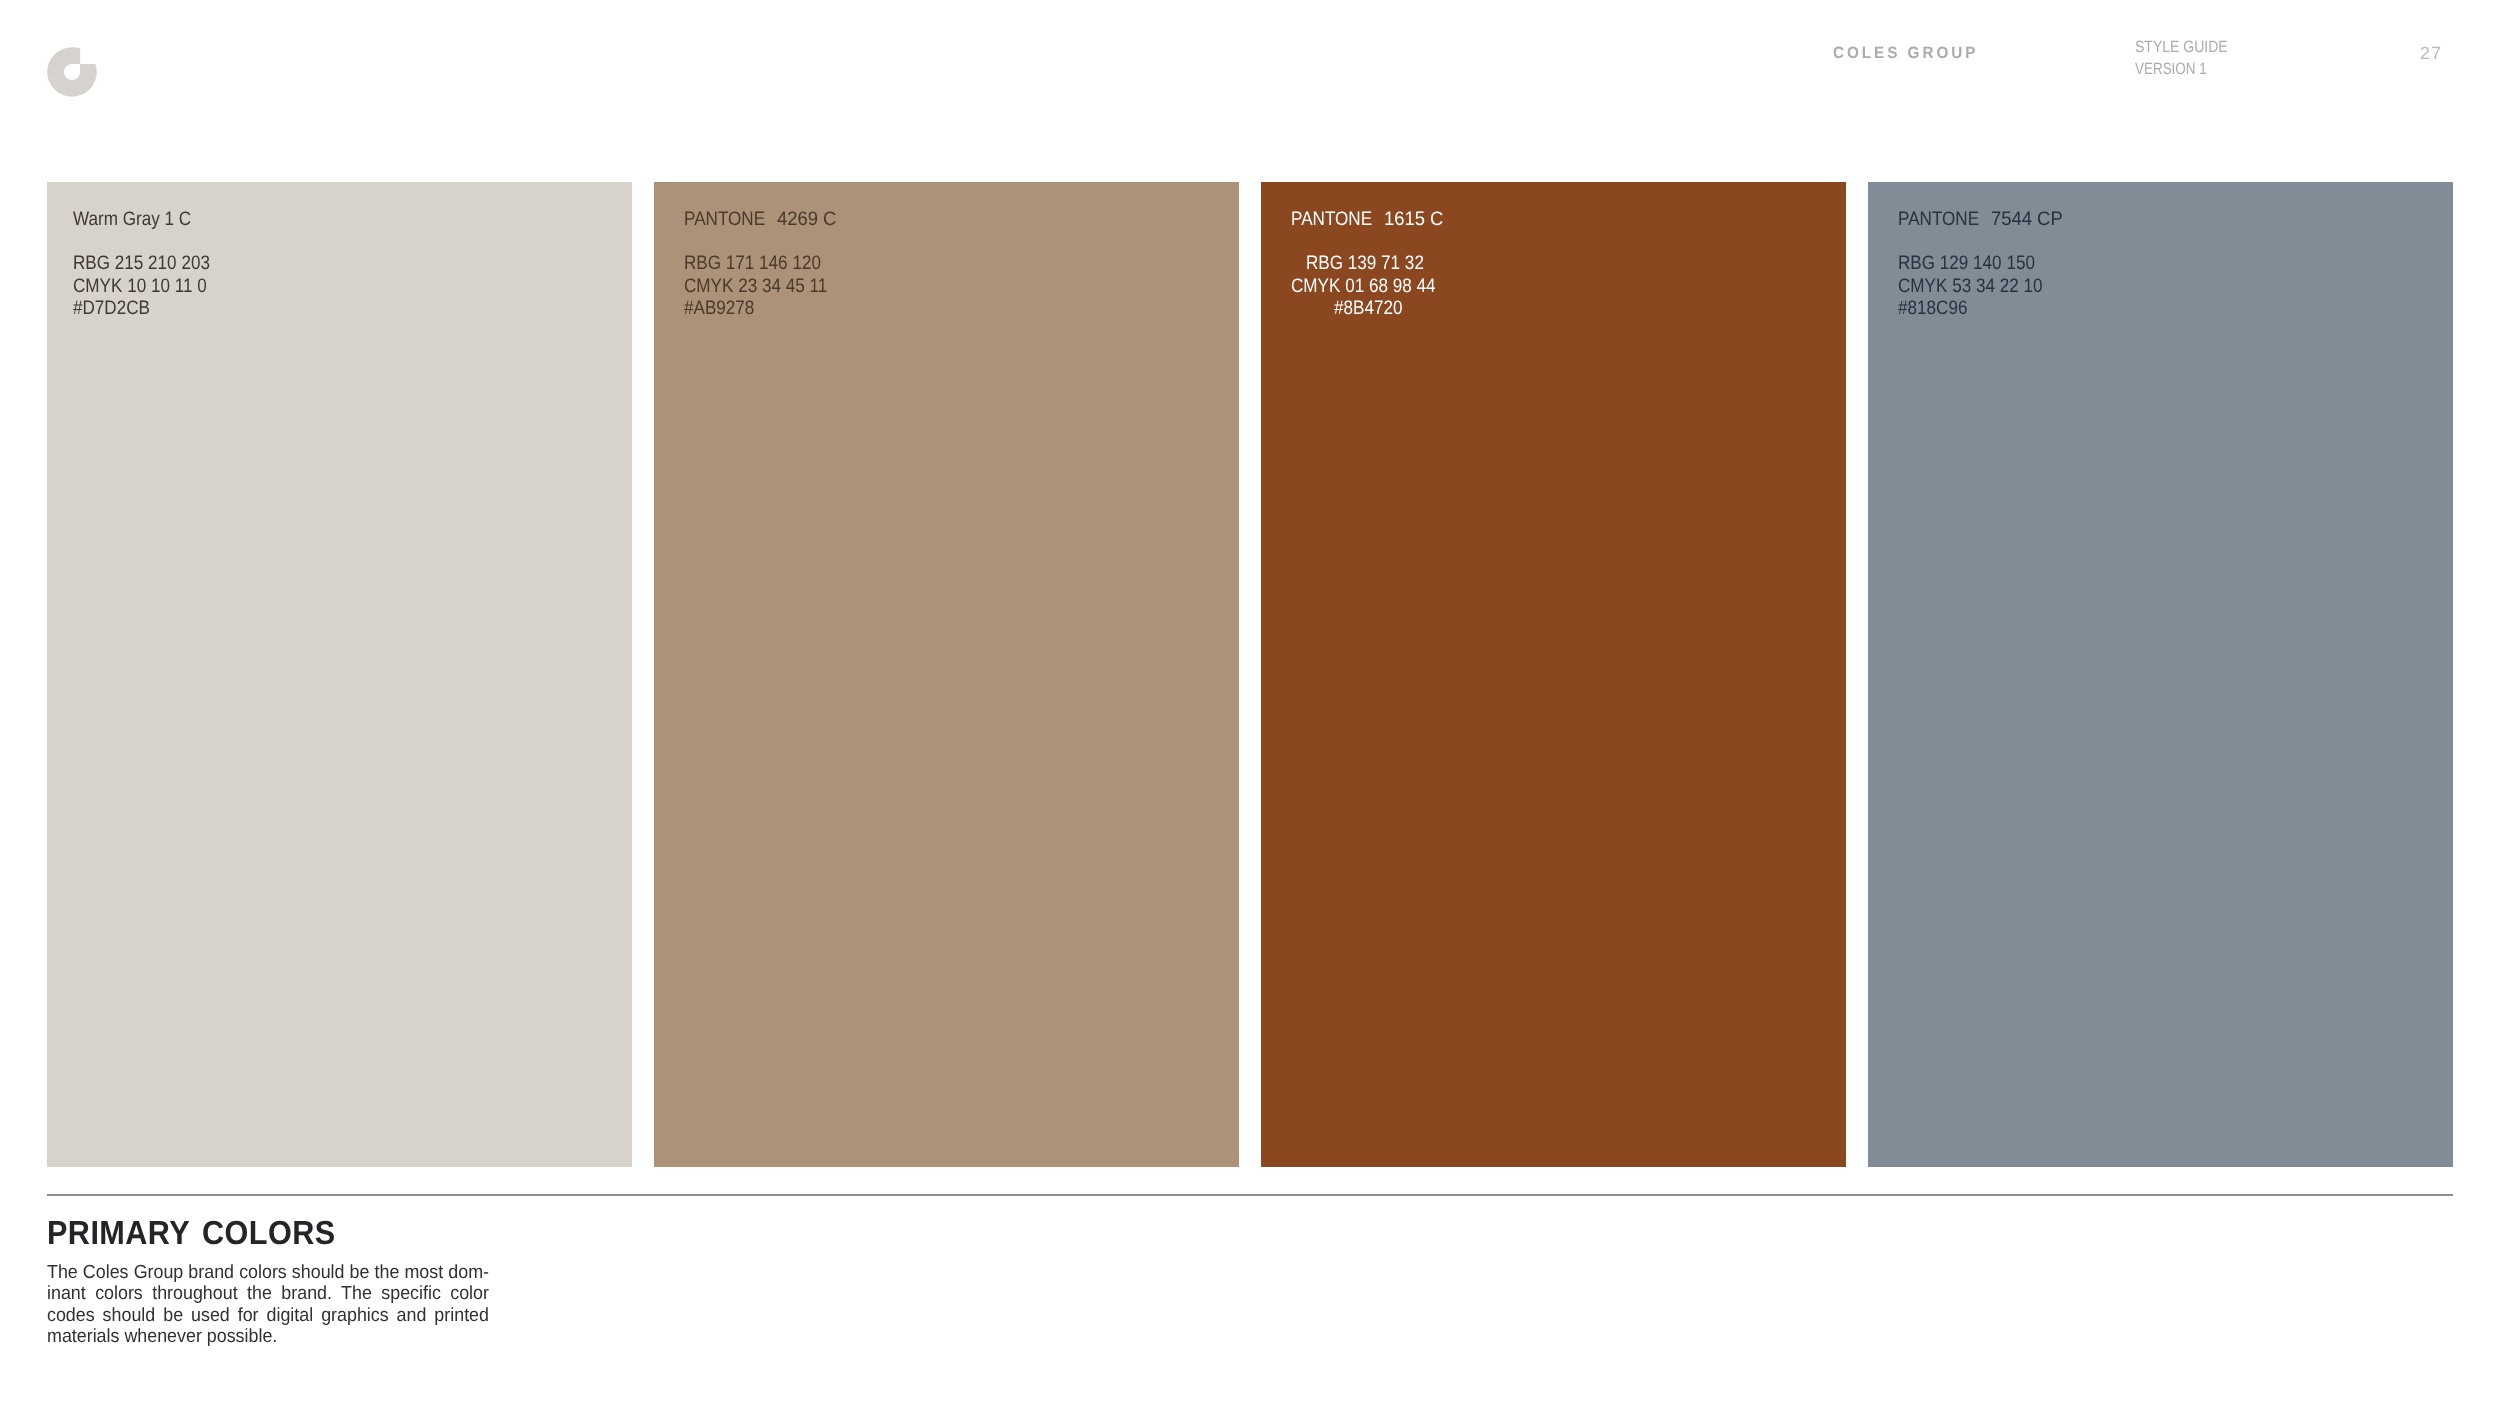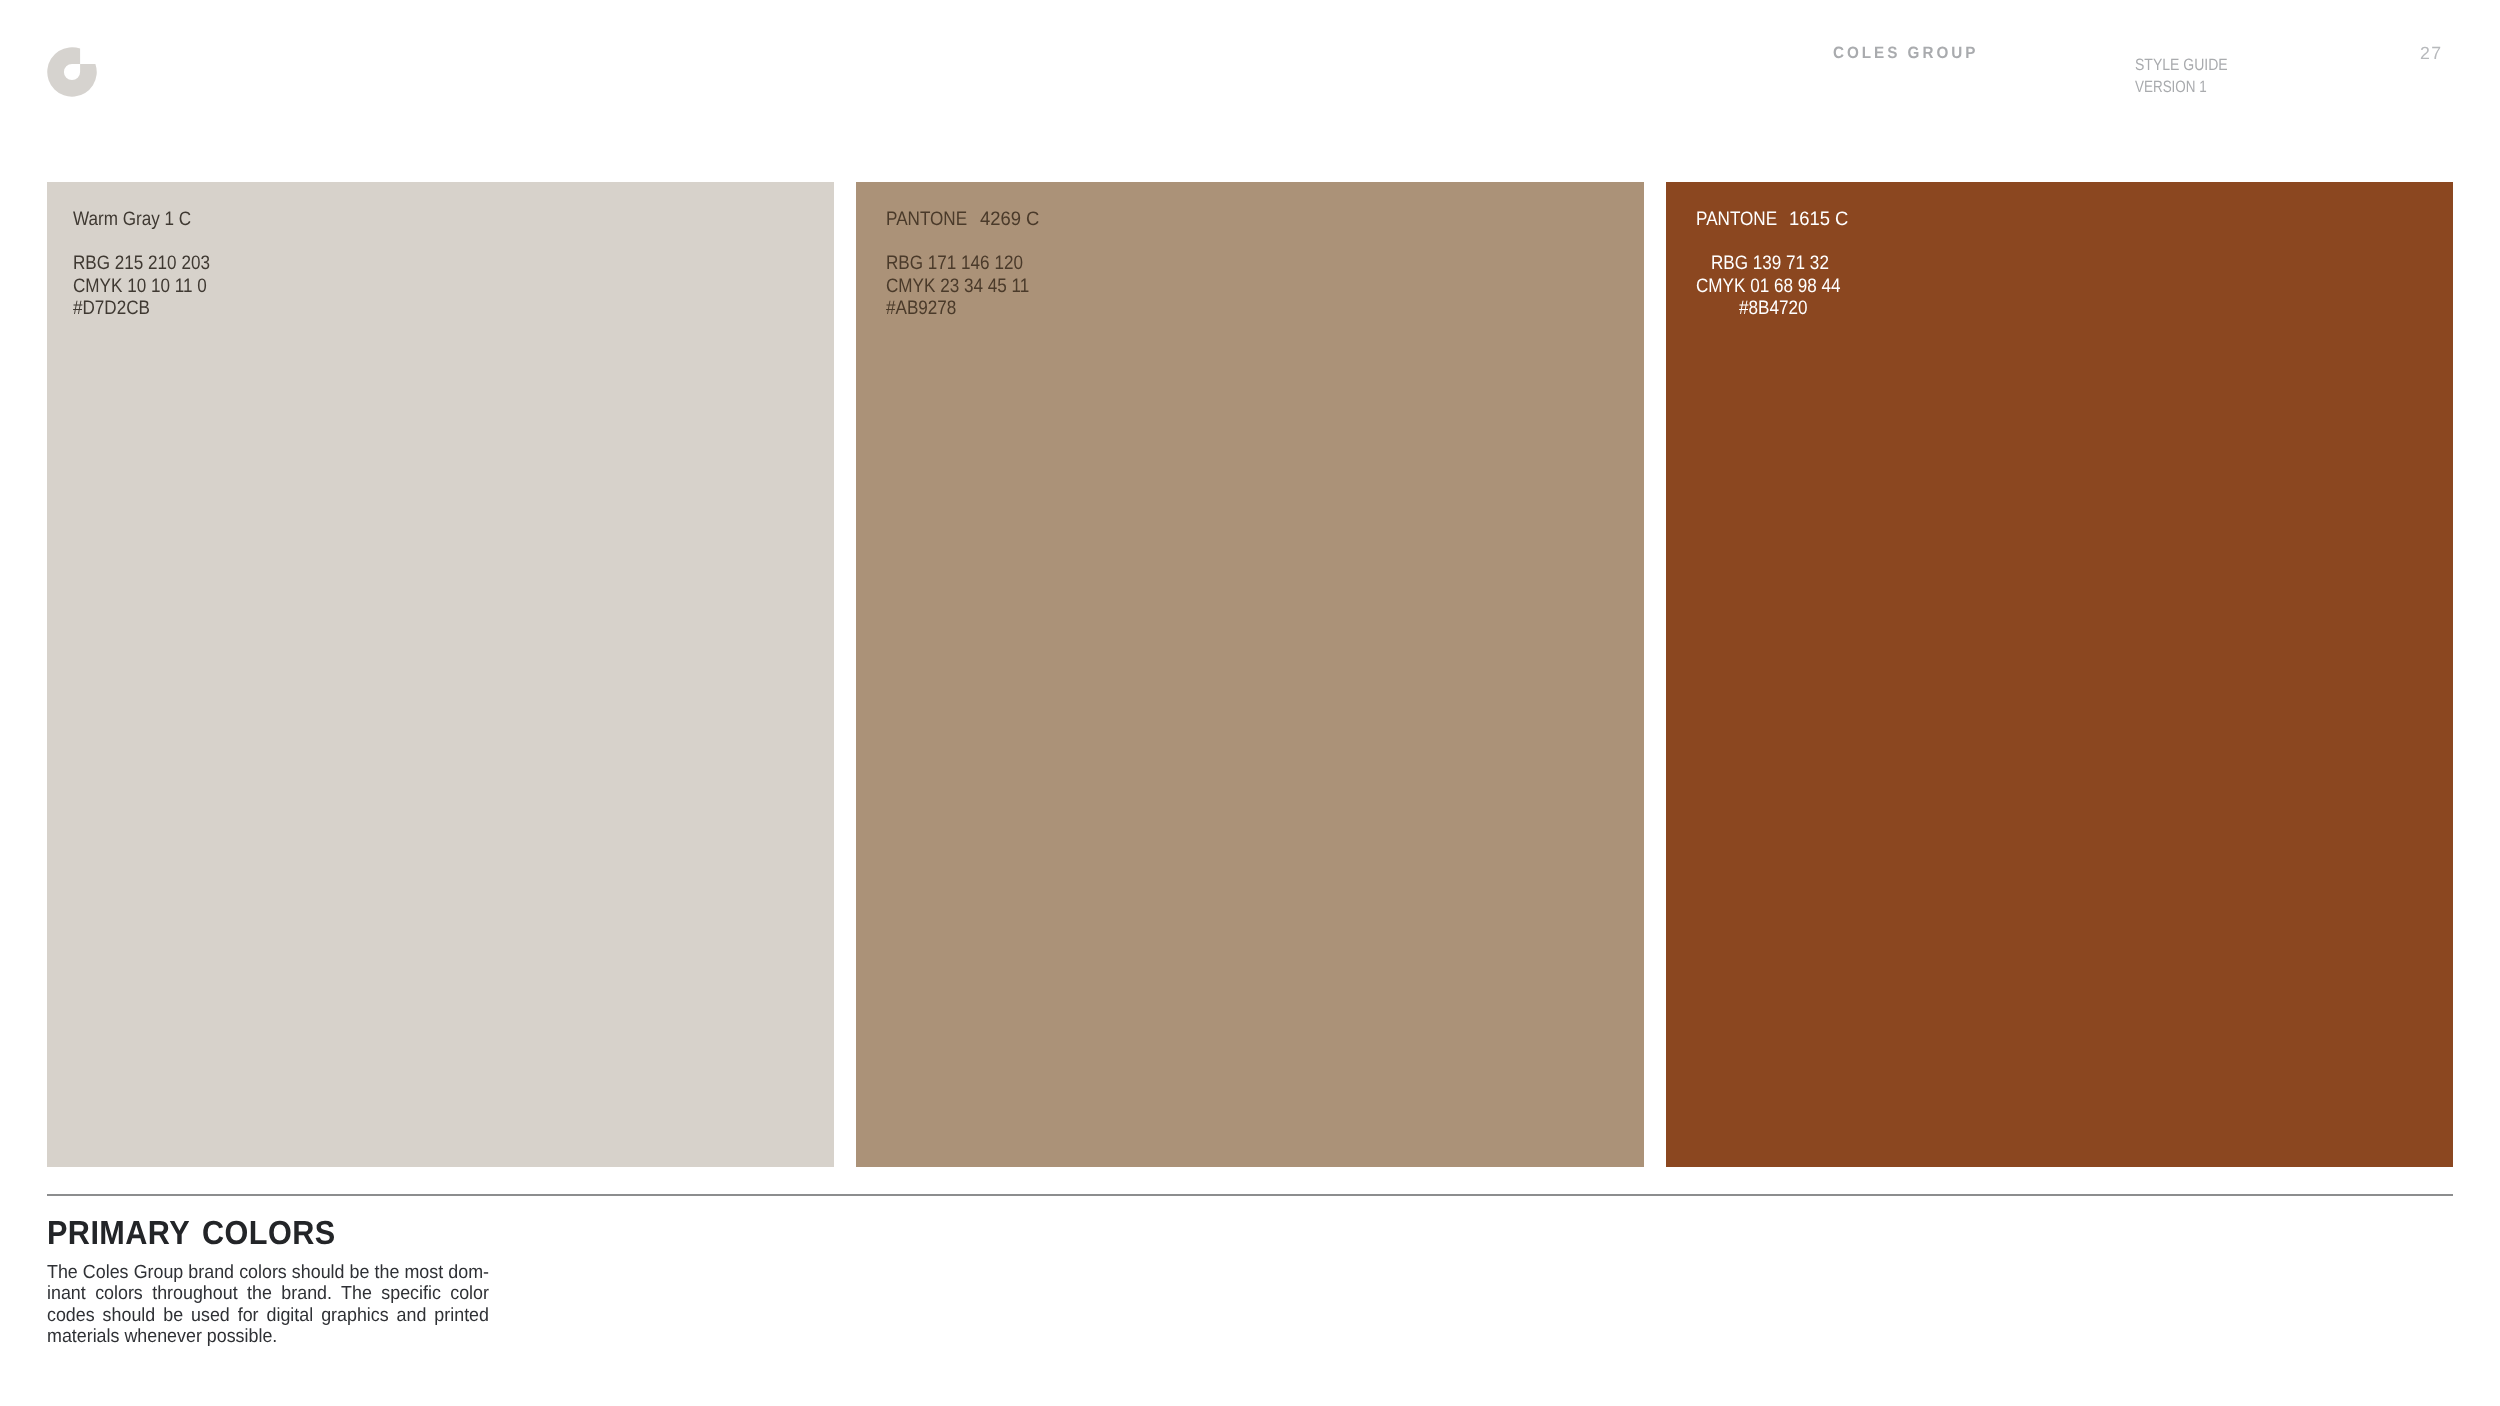--- a/index.html
+++ b/index.html
@@ -8,21 +8,21 @@
        font-family:"Liberation Sans",sans-serif;overflow:hidden;
        -webkit-font-smoothing:antialiased;text-rendering:geometricPrecision;}
   .page{position:relative;width:2036px;height:1406px;}
 
   
   .logo{position:absolute;left:46.8px;top:46.8px;width:50px;height:50px;}
   .hdr{position:absolute;white-space:nowrap;color:#a9abae;}
   .sqz{display:inline-block;transform-origin:0 50%;}
 
   .hdr-brand{left:1833px;top:42.7px;font-size:16.4px;font-weight:700;letter-spacing:3.2px;line-height:20px;}
-  .hdr-doc{left:2135px;top:55px;font-size:16.4px;line-height:21.6px;}
+  .hdr-doc{left:2135px;top:37px;font-size:16.4px;line-height:21.6px;}
   .hdr-page{left:2420px;top:42.6px;font-size:17.7px;letter-spacing:1.3px;line-height:21px;color:#b7b9bc;}
 
   
   .swatches{position:absolute;left:47px;top:182px;width:2406px;height:985px;display:flex;gap:22px;}
   .sw{flex:1 1 0;position:relative;overflow:hidden;}
   .sw .pantone{position:absolute;top:26px;white-space:nowrap;font-size:19.5px;line-height:22.6px;}
   .sw .codes{position:absolute;top:70.2px;white-space:pre;font-size:19.5px;line-height:22.6px;}
   .gap{display:inline-block;width:1px;}
 
   
@@ -62,20 +62,24 @@
         <div class="codes" style="left:26px"><div><span class="sqz" style="transform:scaleX(0.877)">RBG 215 210 203</span></div><div><span class="sqz" style="transform:scaleX(0.877)">CMYK 10 10 11 0</span></div><div><span class="sqz" style="transform:scaleX(0.877)">#D7D2CB</span></div></div>
       </div>
       <div class="sw" style="background: rgb(171, 146, 120); color: rgb(74, 58, 42);">
         <div class="pantone" style="left:30px"><span class="sqz" style="transform:scaleX(0.877)">PANTONE</span><span class="gap"></span><span class="sqz" style="transform:scaleX(0.945)">4269 C</span></div>
         <div class="codes" style="left:30px"><div><span class="sqz" style="transform:scaleX(0.877)">RBG 171 146 120</span></div><div><span class="sqz" style="transform:scaleX(0.877)">CMYK 23 34 45 11</span></div><div><span class="sqz" style="transform:scaleX(0.877)">#AB9278</span></div></div>
       </div>
       <div class="sw" style="background: rgb(139, 71, 32); color: #ffffff; text-align: center;">
         <div class="pantone" style="left:30px"><span class="sqz" style="transform:scaleX(0.877)">PANTONE</span><span class="gap"></span><span class="sqz" style="transform:scaleX(0.945)">1615 C</span></div>
         <div class="codes" style="left:30px"><div><span class="sqz" style="transform:scaleX(0.877)">RBG 139 71 32</span></div><div><span class="sqz" style="transform:scaleX(0.877)">CMYK 01 68 98 44</span></div><div><span class="sqz" style="transform:scaleX(0.877)">#8B4720</span></div></div>
       </div>
+      <div class="sw" style="background: rgb(129, 140, 150); color: rgb(40, 50, 63);">
+        <div class="pantone" style="left:30px"><span class="sqz" style="transform:scaleX(0.877)">PANTONE</span><span class="gap"></span><span class="sqz" style="transform:scaleX(0.945)">7544 CP</span></div>
+        <div class="codes" style="left:30px"><div><span class="sqz" style="transform:scaleX(0.877)">RBG 129 140 150</span></div><div><span class="sqz" style="transform:scaleX(0.877)">CMYK 53 34 22 10</span></div><div><span class="sqz" style="transform:scaleX(0.877)">#818C96</span></div></div>
+      </div>
     </div>
 
   <div class="rule" style="background: rgb(140, 141, 142);"></div>
 
   <div class="sect-title" style="color: rgb(35, 37, 40);"><span class="sqz" style="transform:scaleX(0.92)">PRIMARY COLORS</span></div>
 
   <div class="sect-body" id="body" style="color: rgb(47, 49, 53);">
       <span class="ln">The Coles Group brand colors should be the most dom-</span>
       <span class="ln">inant colors throughout the brand. The specific color</span>
       <span class="ln">codes should be used for digital graphics and printed</span>

